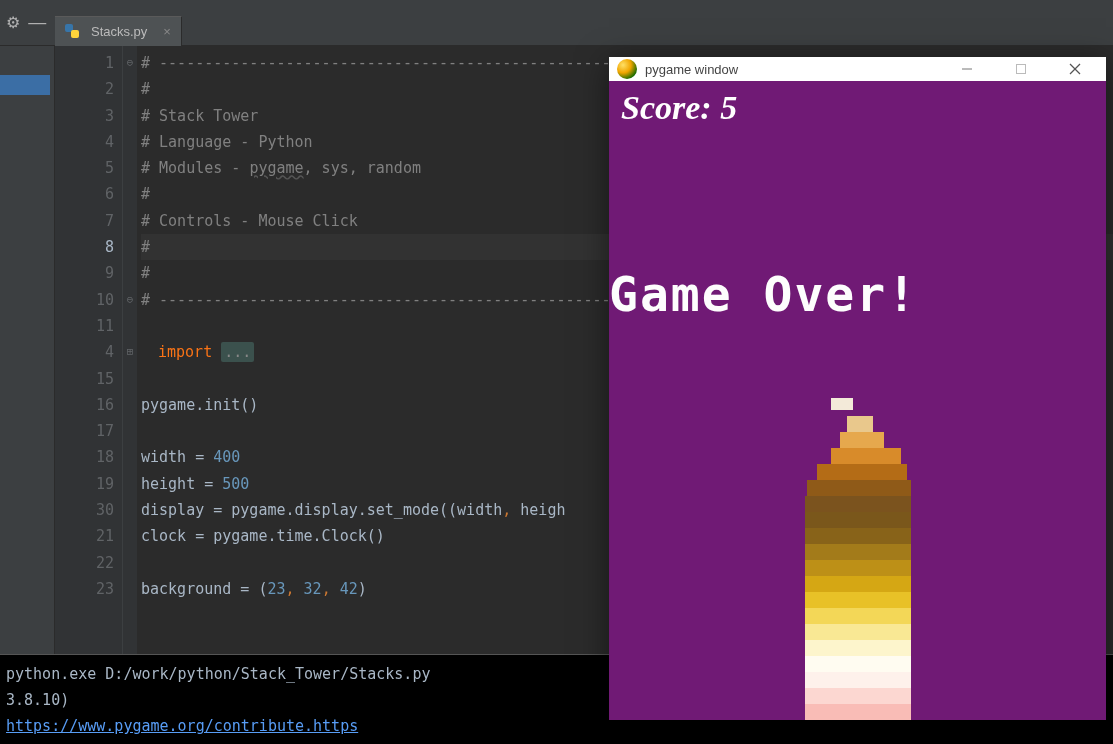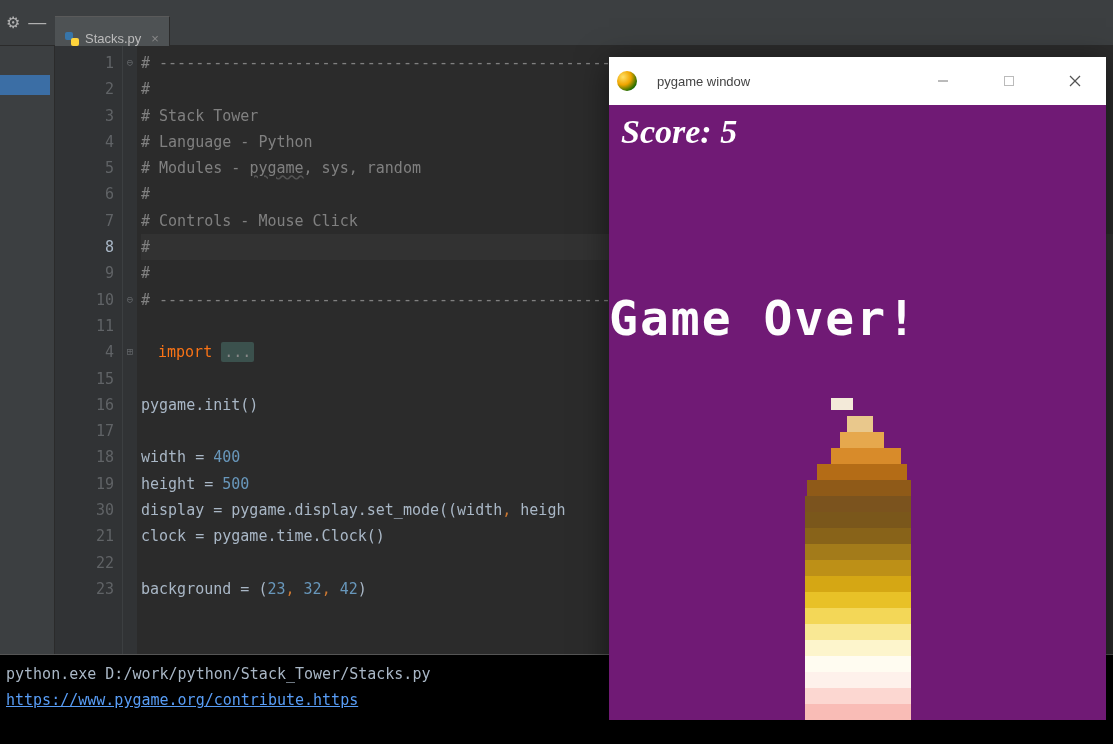--- a/index.html
+++ b/index.html
@@ -30,23 +30,23 @@
   }
   .tabs {
     height: 46px;
     display: flex;
     align-items: flex-end;
   }
   .tab {
     height: 30px;
     background: #4e5254;
     display: flex;
-    align-items: flex-end;
+    align-items: center;
     padding: 0 10px;
-    gap: 6px;
+    gap: 12px;
     color: #bbbbbb;
     font-size: 13px;
     border-top: 1px solid #5a5a5a;
     border-right: 1px solid #2b2b2b;
   }
   .tab .py-icon {
     width: 14px;
     height: 14px;
     position: relative;
   }
@@ -156,26 +156,26 @@
     left: 609px;
     top: 57px;
     width: 497px;
     height: 663px;
     background: #ffffff;
     box-shadow: 0 6px 30px rgba(0,0,0,0.5);
     display: flex;
     flex-direction: column;
   }
   .pygame-titlebar {
-    height: 48px;
+    height: 24px;
     background: #ffffff;
     display: flex;
     align-items: center;
     padding: 0 8px;
-    gap: 20px;
+    gap: 8px;
     color: #444;
     font-size: 13px;
   }
   .pygame-titlebar .snake {
     width: 20px; height: 20px;
     background: radial-gradient(circle at 30% 30%, #ffe066, #f0a500, #006400 80%);
     border-radius: 50%;
   }
   .pygame-titlebar .spacer { flex: 1; }
   .win-btn {
@@ -294,20 +294,21 @@
         <div>&nbsp;</div>
         <div>&nbsp;</div>
         <div>&nbsp;</div>
       </div>
     <div class="code" id="code"><div class="line"><span class="comment"># -----------------------------------------------------</span></div><div class="line"><span class="comment">#</span></div><div class="line"><span class="comment"># Stack Tower</span></div><div class="line"><span class="comment"># Language - Python</span></div><div class="line"><span class="comment"># Modules - <span class="underline">pygame</span>, sys, random</span></div><div class="line"><span class="comment">#</span></div><div class="line"><span class="comment"># Controls - Mouse Click</span></div><div class="line current-line"><span class="comment">#</span></div><div class="line"><span class="comment">#</span></div><div class="line"><span class="comment"># -----------------------------------------------------</span></div><div class="line">&nbsp;</div><div class="line"><span class="kw">import</span> <span class="import-fold">...</span></div><div class="line">&nbsp;</div><div class="line">pygame.init()</div><div class="line">&nbsp;</div><div class="line">width = <span class="num">400</span></div><div class="line">height = <span class="num">500</span></div><div class="line">display = pygame.display.set_mode((width<span class="punct" style="color:#cc7832">, </span>heigh</div><div class="line">clock = pygame.time.Clock()</div><div class="line">&nbsp;</div><div class="line">background = (<span class="num">23</span><span style="color:#cc7832">, </span><span class="num">32</span><span style="color:#cc7832">, </span><span class="num">42</span>)</div></div>
   </div>
 </div>
 
 <div class="console-wrap">
   <div>python.exe D:/work/python/Stack_Tower/Stacks.py</div>
+  <div>3.8.10)</div>
   <div class="link">https://www.pygame.org/contribute.https</div>
 </div>
 
 <div class="pygame-window">
   <div class="pygame-titlebar">
     <div class="snake"></div>
     <span>pygame window</span>
     <div class="spacer"></div>
     <div class="win-btn">
       <svg viewBox="0 0 12 12">

